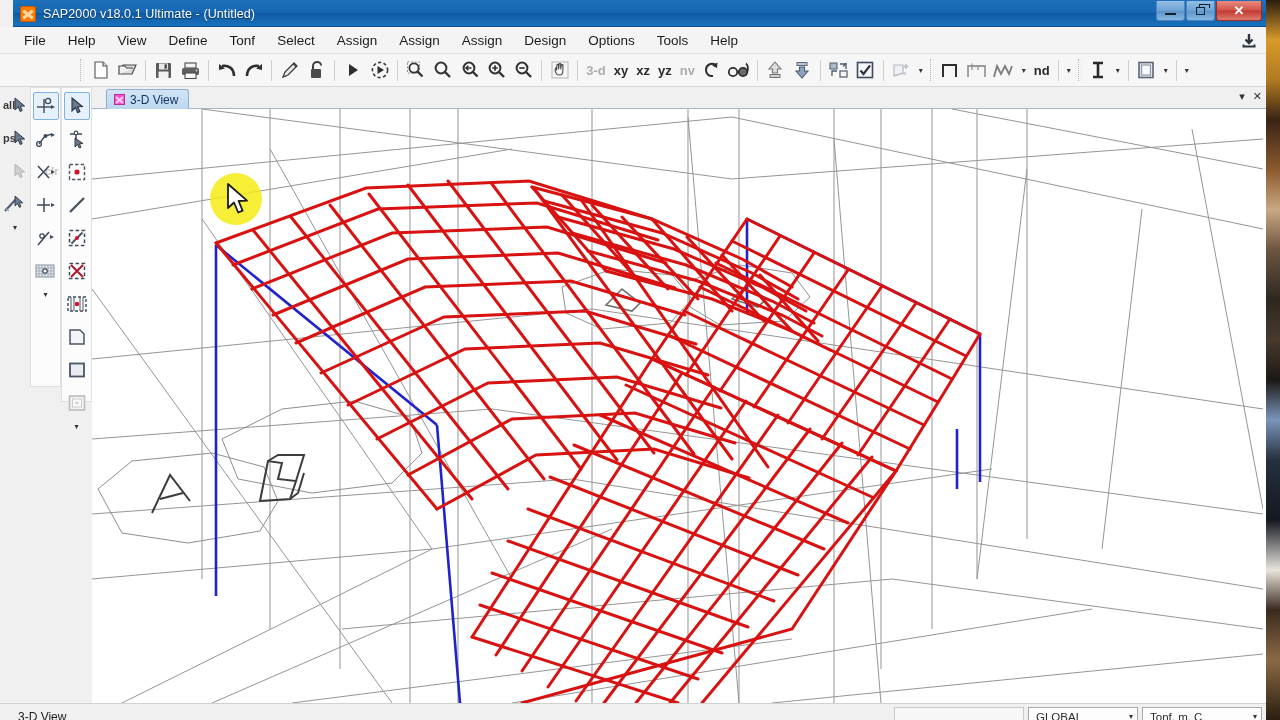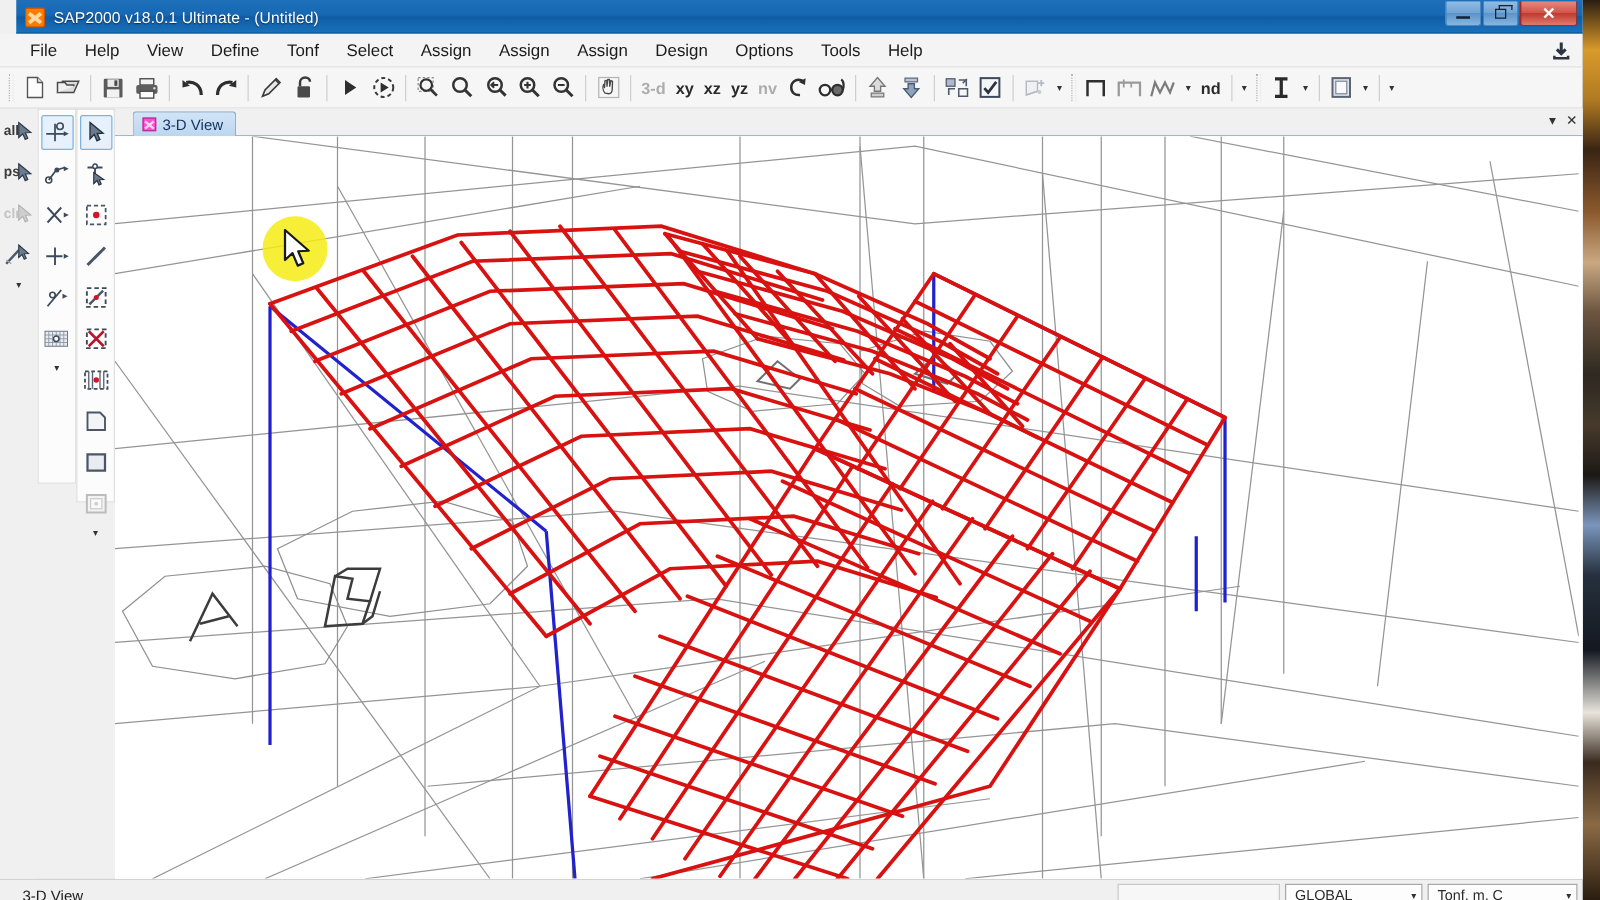--- a/index.html
+++ b/index.html
@@ -79,21 +79,21 @@
     font-size: 13.5px; color: #1b1b1b; padding: 3px 11px; white-space: nowrap;
   }
   .dl-icon {
     position: absolute; right: 6px; top: 3px; width: 22px; height: 22px;
     display: flex; align-items: center; justify-content: center;
   }
 
   
   .toolbar {
     height: 33px; background: #f6f6f6; border-bottom: 1px solid #d7d7d7;
-    display: flex; align-items: center; padding-left: 4px; gap: 0px;
+    display: flex; align-items: center; padding-left: 4px; gap: 0px; justify-content: center;
   }
   .tb {
     width: 27px; height: 27px; display: flex; align-items: center; justify-content: center;
     position: relative; flex: none;
   }
   .tb-sep { width: 1px; height: 21px; background: #cfcfcf; margin: 0 4px; flex: none; }
   .tb-txt { font-size: 13px; font-weight: bold; color: #2a2a2a; padding: 0 4px; }
   .tb-txt.dim { color: #adadad; font-weight: bold; }
   .tb-caret { font-size: 8px; color: #333; width: 12px; text-align: center; }
   .grip { width: 4px; height: 22px; border-left: 1px dotted #b5b5b5;
@@ -110,21 +110,21 @@
   .tool-col.c3 { background: #fcfcfc; border: 1px solid #e0e0e0; height: 315px; width: 31px; }
   .tbtn {
     width: 26px; height: 28px; display: flex; align-items: center; justify-content: center;
     position: relative; flex: none;
   }
   .tbtn.sel { border: 1px solid #7fb2e0; background: #e6f1fb; border-radius: 2px; }
   .tlabel {
     font-size: 11px; color: #3a3a3a; font-weight: bold;
     position: absolute; left: 1px; top: 8px;
   }
-  .tlabel.dim { color: #c4c4c4; }
+  .tlabel.dim { color: #c4c4c4; margin-left: 42px; }
   .caret-sm { font-size: 8px; color: #333; height: 10px; line-height: 10px; }
 
   
   .docarea { flex: 1; position: relative; background: #ffffff; }
   .doctabbar {
     height: 22px; background: #f0f0f0; position: relative;
     border-bottom: 1px solid #9fb6cd;
   }
   .doctab {
     position: absolute; left: 14px; top: 2px; height: 20px;

